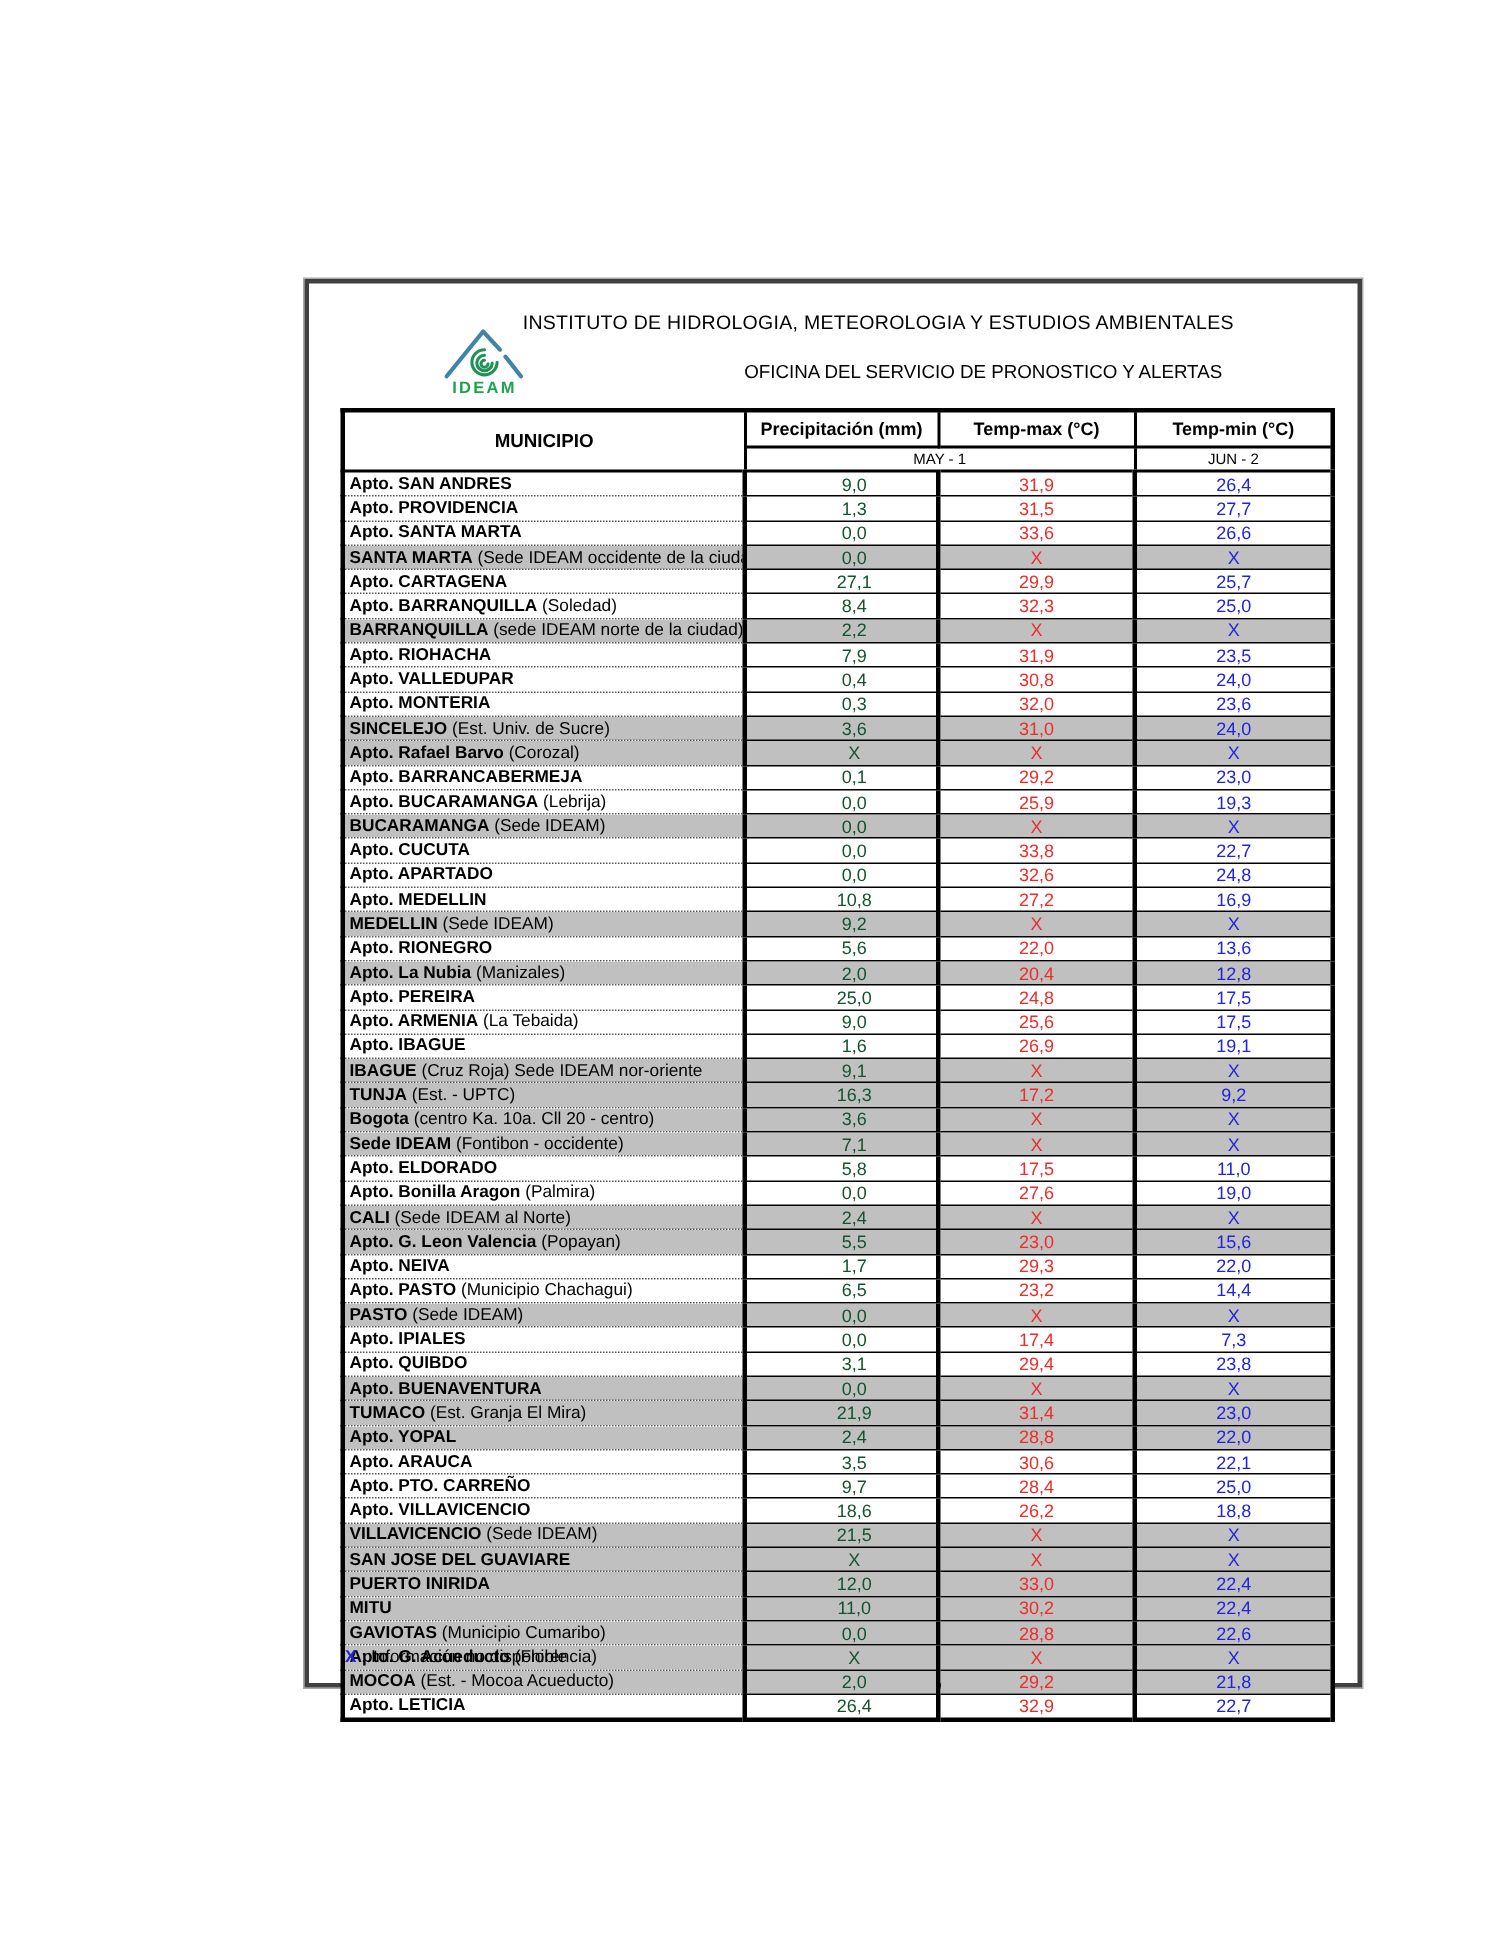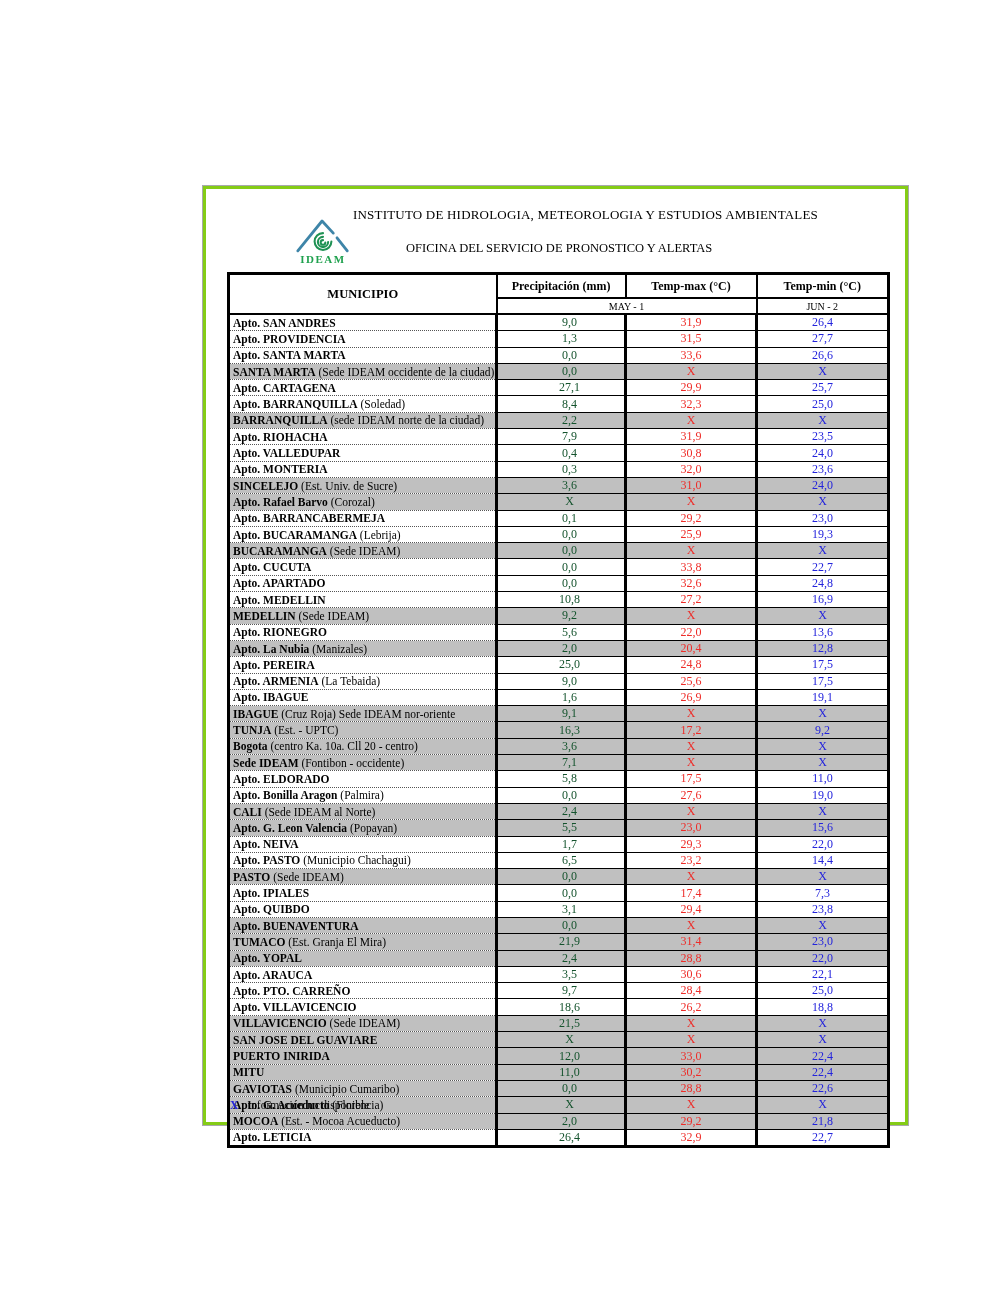--- a/index.html
+++ b/index.html
@@ -3,30 +3,29 @@
 <meta charset="utf-8">
 <style>
   html,body{margin:0;padding:0;}
   body{
     width:1000px;height:1294px;background:#ffffff;position:relative;
     font-family:"Liberation Sans", sans-serif;
     -webkit-font-smoothing:antialiased;
   }
   .frame{
     position:absolute;left:203px;top:186px;width:699px;height:933px;
-    background:#fff;border:3px solid #84cc16;
+    background:#fff;border:3px solid #404040;
     box-shadow:0 0 0 1px #a7a9ac;
-    font-family:Liberation Serif, serif;
   }
   .title1{
     position:absolute;left:60px;right:0;top:18px;text-align:center;
     font-size:13px;color:#000;letter-spacing:0.2px;
   }
   .title2{
-    position:absolute;left:200px;right:0;top:52px;
+    position:absolute;left:200px;right:0;top:52px;text-align:center;
     font-size:12.5px;color:#000;
   }
   .logo{position:absolute;left:88px;top:26px;width:58px;text-align:center;}
   .logo svg{display:block;margin:0 auto;}
   .logo .logo-text{
     font-size:11px;font-weight:bold;color:#1fa14e;letter-spacing:1.5px;
     margin-top:-2px;
   }
   table.data{
     position:absolute;left:21px;top:83px;width:660px;

